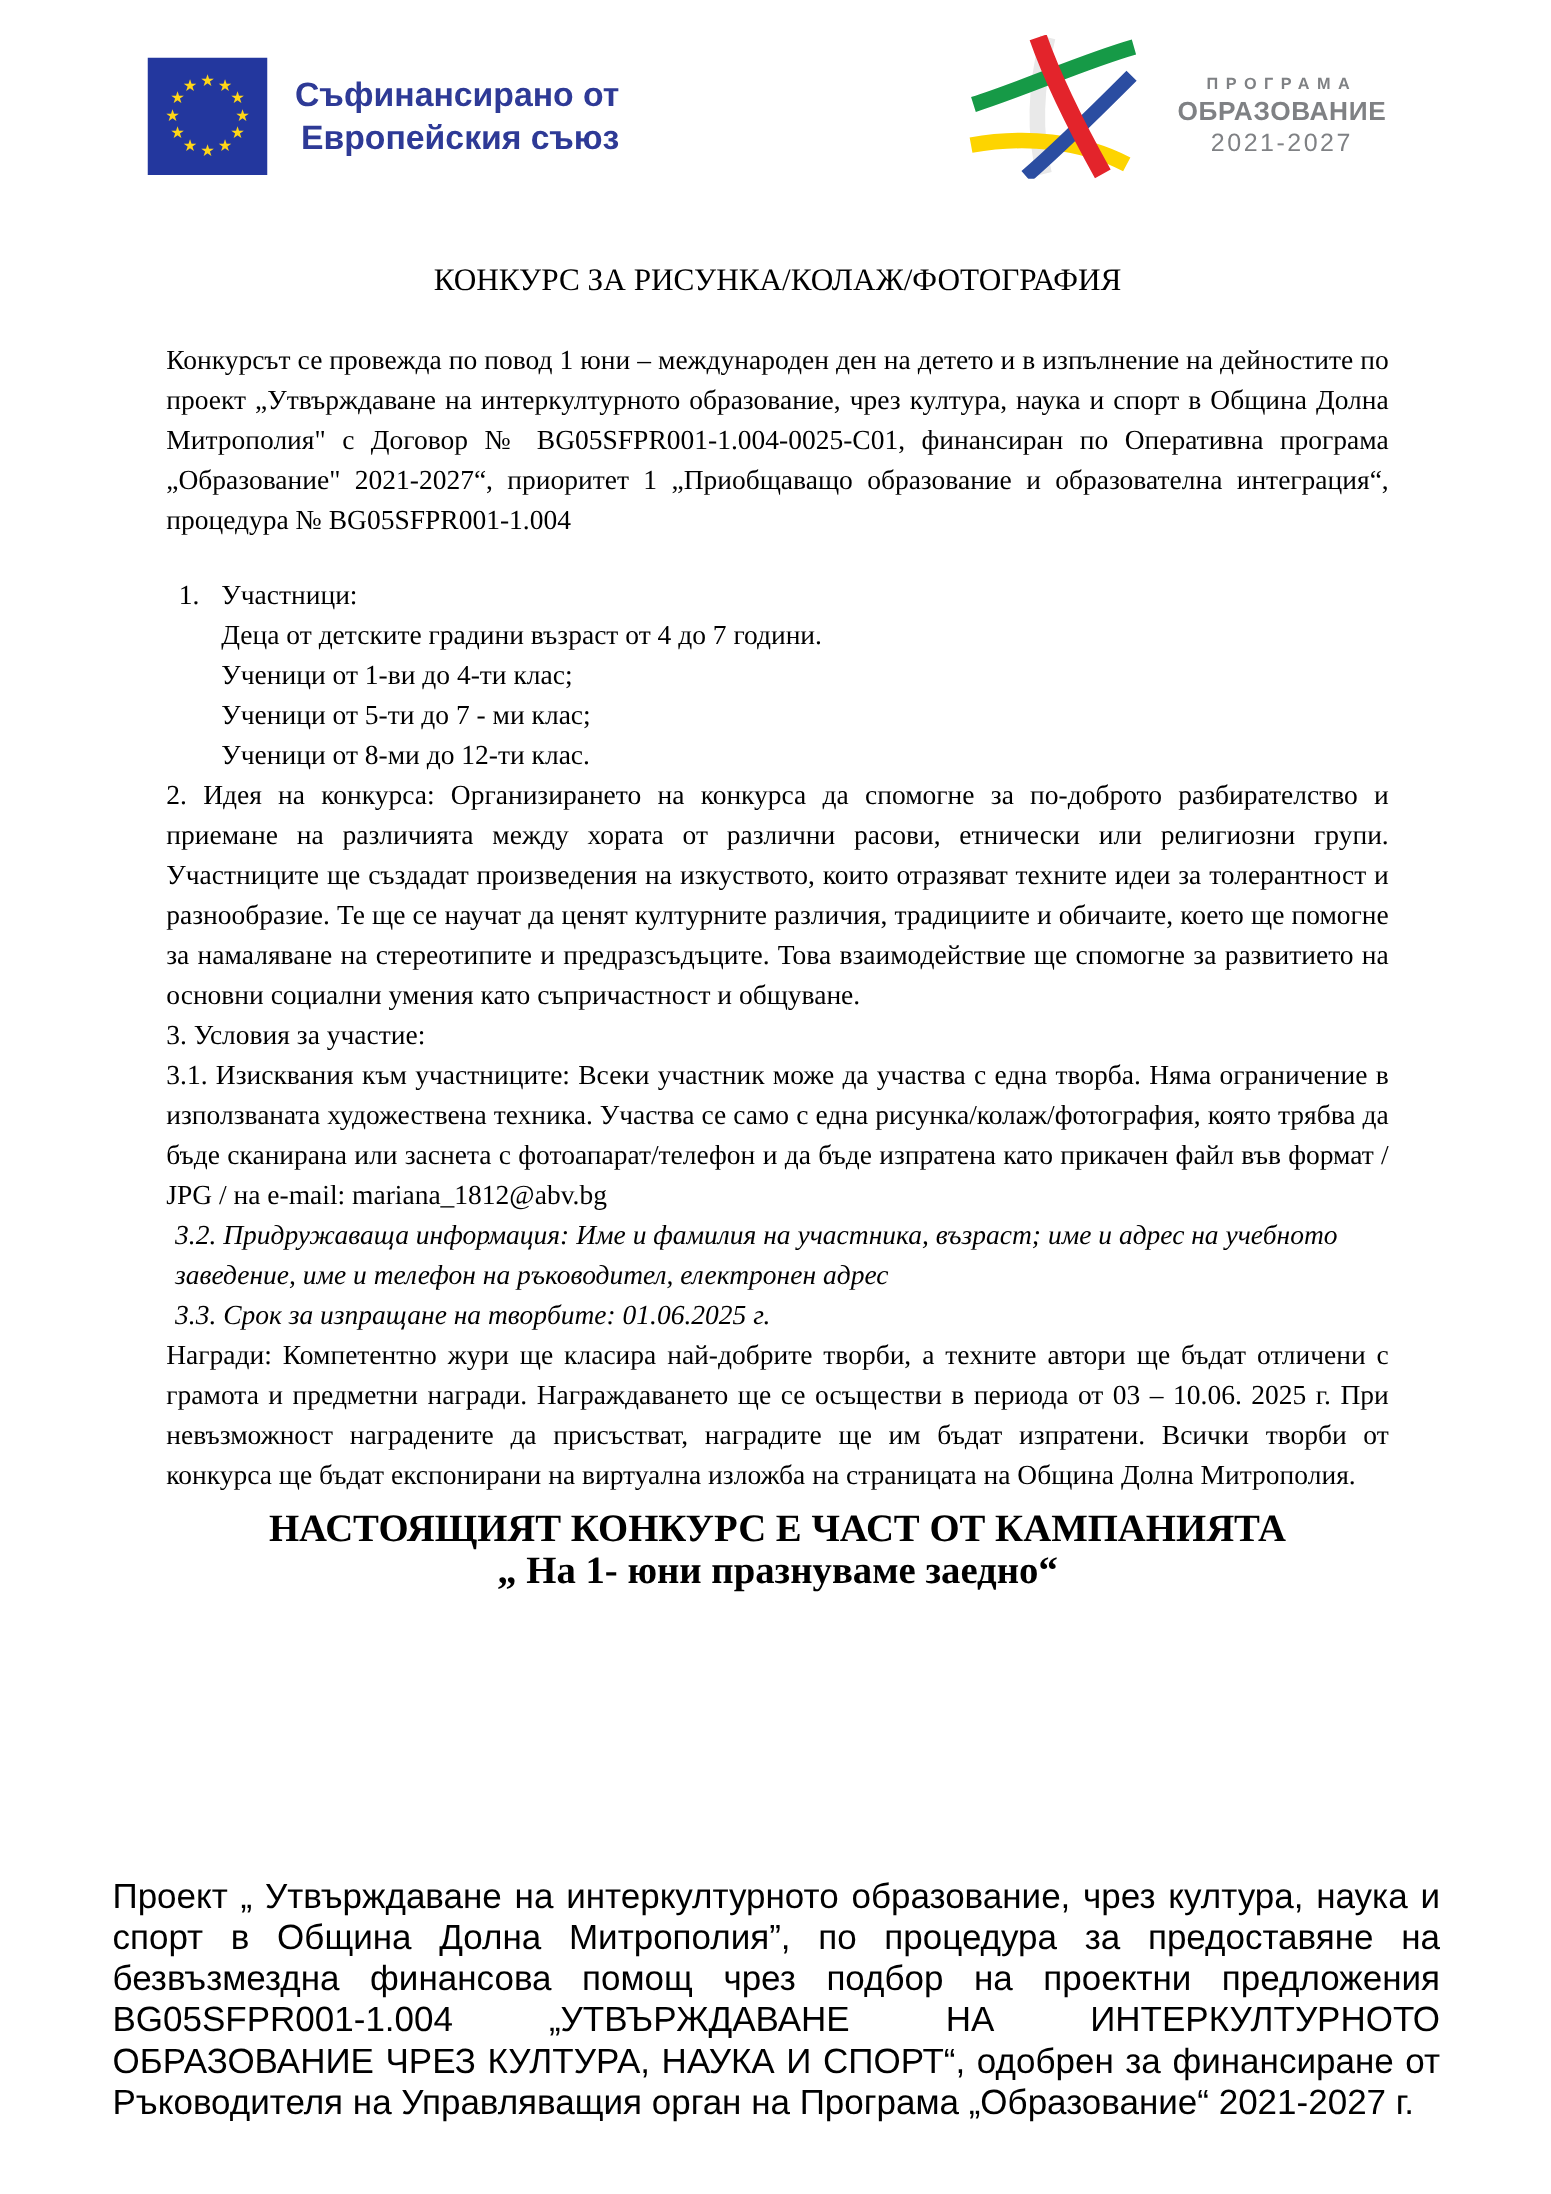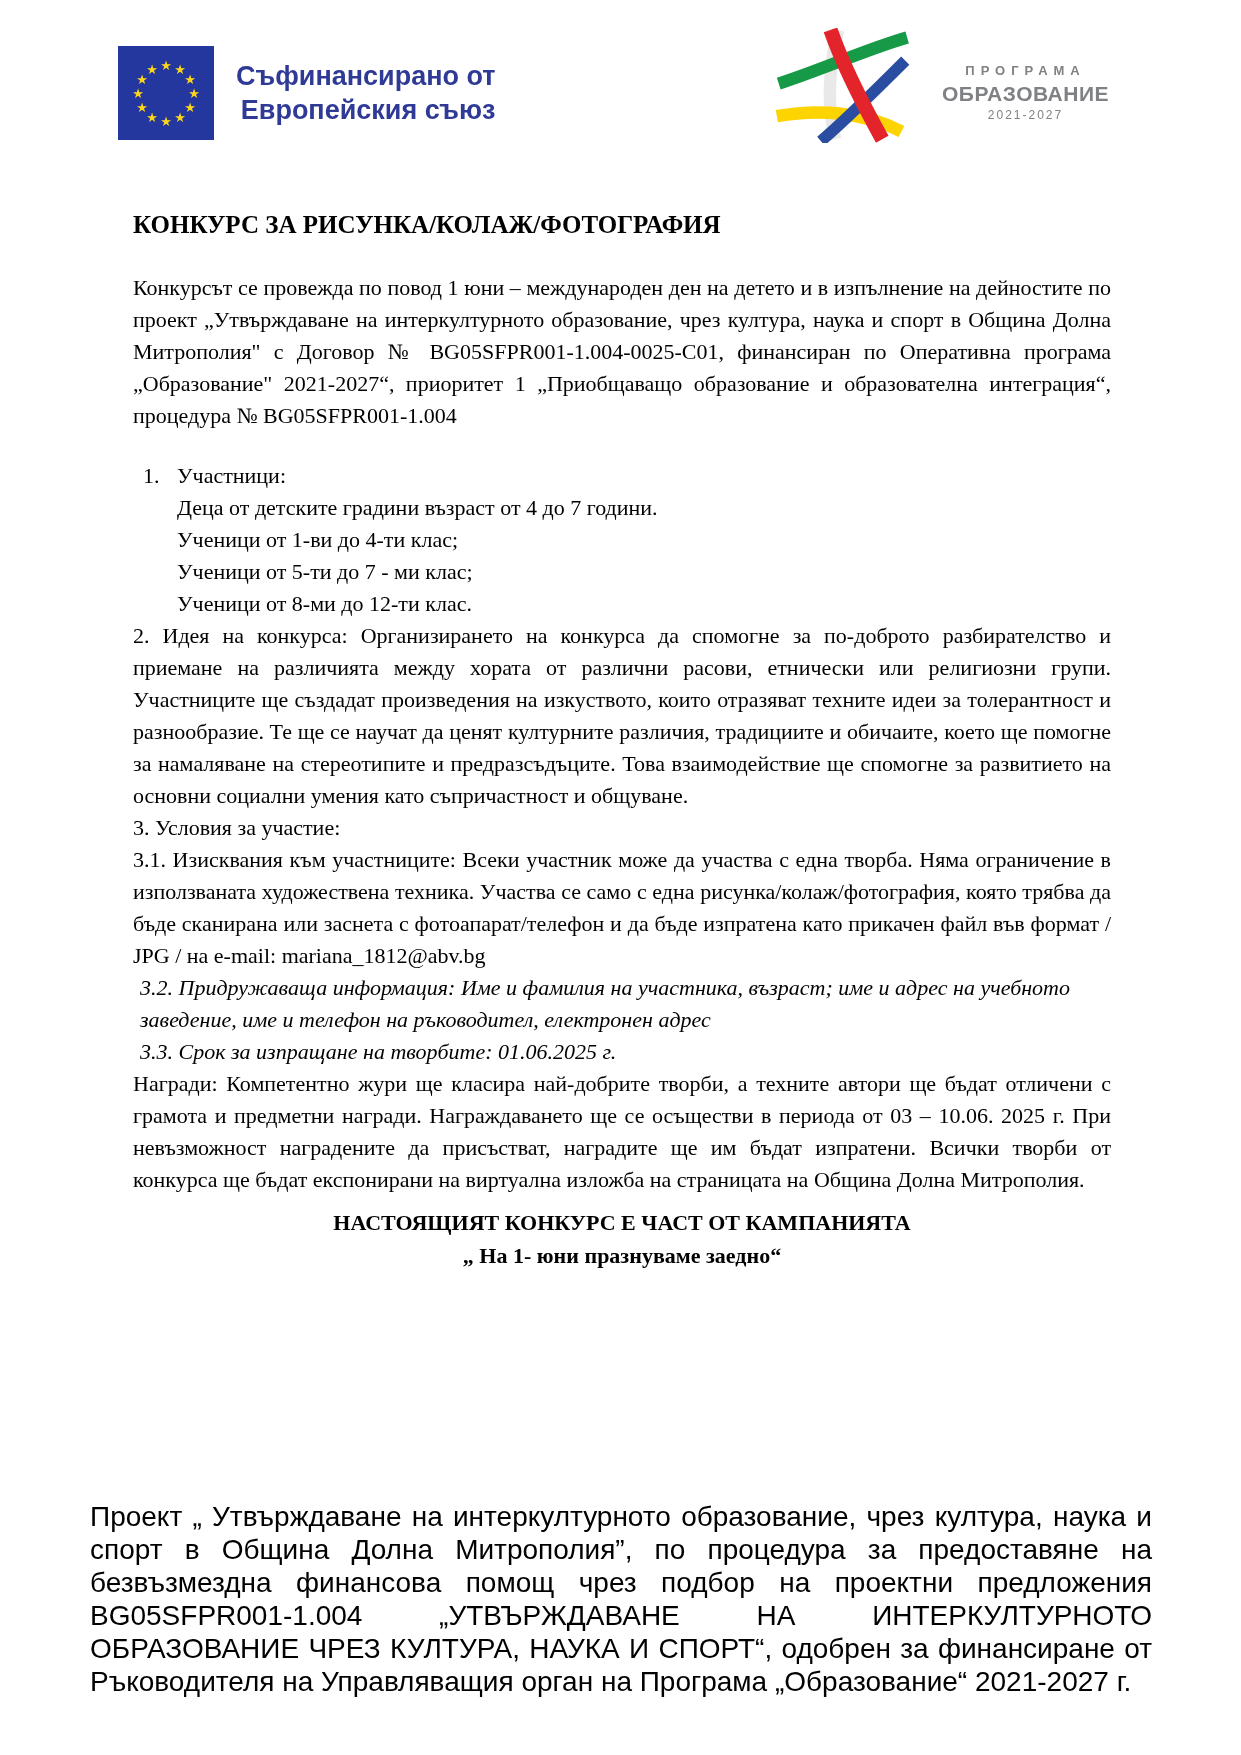--- a/index.html
+++ b/index.html
@@ -18,39 +18,39 @@
   .prog-ribbons{display:block;}
   .r-white{stroke:var(--ribbon_white);stroke-width:13;fill:none;}
   .r-green{stroke:var(--ribbon_green);stroke-width:13;fill:none;}
   .r-yellow{stroke:var(--ribbon_yellow);stroke-width:13;fill:none;}
   .r-blue{stroke:var(--ribbon_blue);stroke-width:12;fill:none;}
   .r-red{stroke:var(--ribbon_red);stroke-width:15;fill:none;}
   .prog-text{margin-left:30px;margin-top:14px;text-align:center;
              font-family:"Liberation Sans",sans-serif;color:var(--program_gray);}
   .pl1{font-size:13px;font-weight:bold;letter-spacing:6px;margin-bottom:4px;white-space:nowrap;}
   .pl2{font-size:21px;font-weight:bold;letter-spacing:0.5px;white-space:nowrap;}
-  .pl3{font-size:12px;letter-spacing:2px;margin-top:2px;}
+  .pl3{font-size:20px;letter-spacing:2px;margin-top:2px;}
 
   
   .content{position:absolute;left:133px;top:208px;width:978px;
            font-size:22px;line-height:32px;}
-  .title{font-size:25px;font-weight:bold;margin:0 0 30px 0;line-height:34px;}
+  .title{font-size:25px;font-weight:normal;text-align:center;margin:0 0 30px 0;line-height:34px;}
   .theme{text-align:center;margin:0 0 52px 0;}
   .theme .b{font-weight:bold;}
   p{margin:0;}
   .just{text-align:justify;}
   .mb28{margin-bottom:28px;}
   .list{margin:0 0 0 0;padding-left:10px;margin-bottom:0;}
   .lrow{display:flex;}
   .num{display:inline-block;width:34px;flex:0 0 34px;}
   .litem{padding-left:34px;}
   .ind{padding-left:7px;font-style:italic;}
 
   .campaign{margin-top:10px;text-align:center;font-weight:bold;
-            font-size:22px;line-height:33px;}
+            font-size:31px;line-height:33px;}
 
   
   .footer{position:absolute;left:90px;top:1500px;width:1062px;
           font-family:"Liberation Sans",sans-serif;font-size:28px;line-height:33px;
           text-align:justify;color:#000;}
 </style>
 </head>
 <body>
 
 <div class="page">

